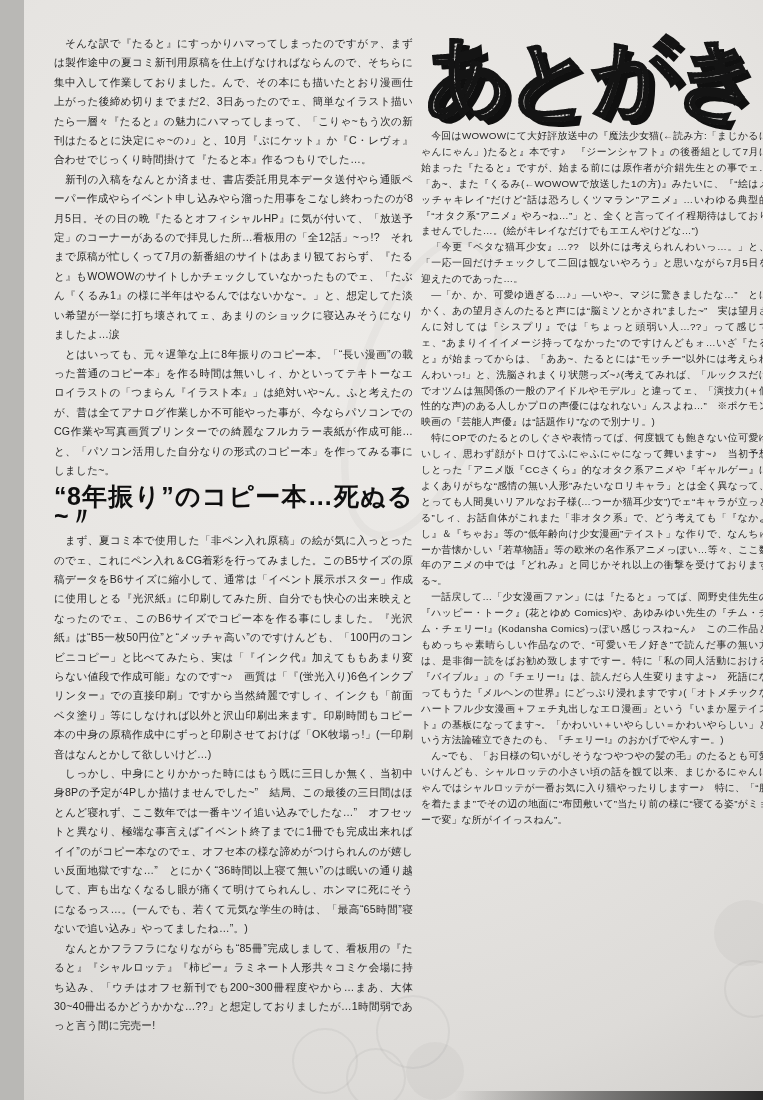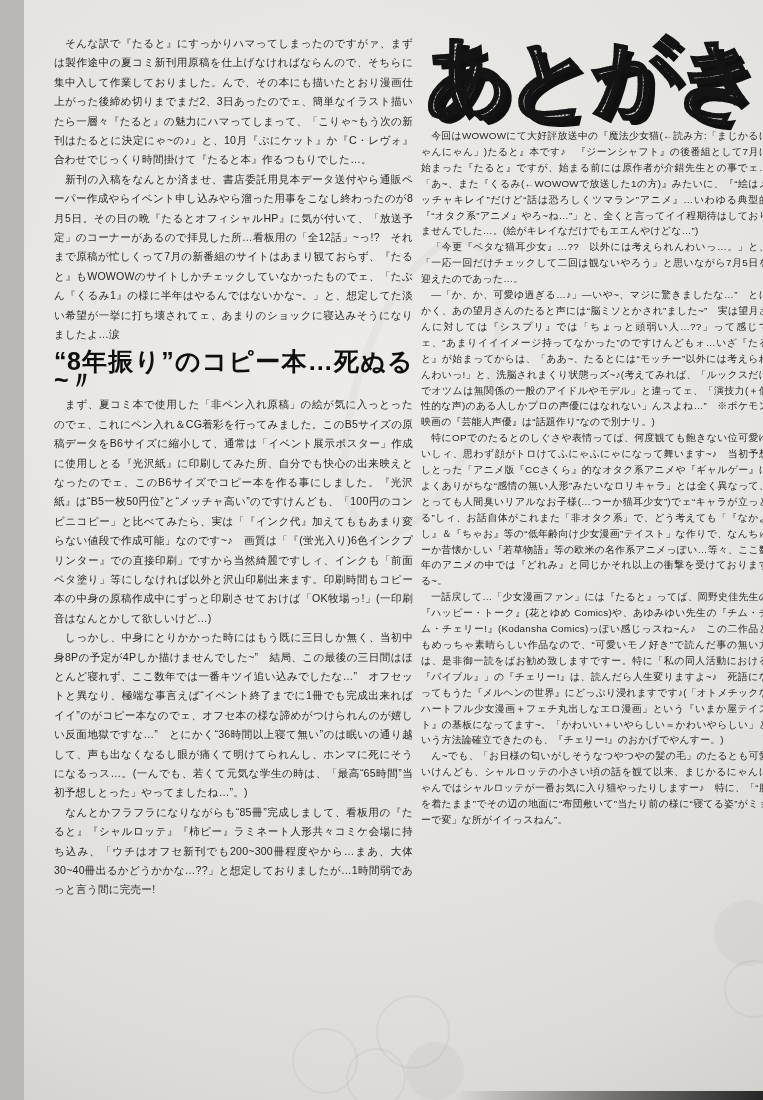--- a/index.html
+++ b/index.html
@@ -75,23 +75,24 @@
   <div class="bgart bg-outline" style="left:268px;top:1028px;width:62px;height:62px;"></div>
   <div class="bgart bg-outline" style="left:322px;top:1048px;width:56px;height:56px;"></div>
   <div class="bgart bg-outline" style="left:352px;top:995px;width:70px;height:70px;"></div>
   <div class="bgart bg-fill" style="left:382px;top:1042px;width:58px;height:58px;"></div>
   <div class="bgart bg-fill" style="left:690px;top:900px;width:66px;height:66px;"></div>
   <div class="bgart bg-outline" style="left:700px;top:960px;width:54px;height:54px;"></div>
 
   <div class="col col-left">
     <p>　そんな訳で『たると』にすっかりハマってしまったのですがァ、まずは製作途中の夏コミ新刊用原稿を仕上げなければならんので、そちらに集中入して作業しておりました。んで、その本にも描いたとおり漫画仕上がった後締め切りまでまだ2、3日あったのでェ、簡単なイラスト描いたら一層々『たると』の魅力にハマってしまって、「こりゃ~もう次の新刊はたるとに決定にゃ~の♪」と、10月『ぷにケット』か『C・レヴォ』合わせでじっくり時間掛けて『たると本』作るつもりでした…。</p>
     <p>　新刊の入稿をなんとか済ませ、書店委託用見本データ送付やら通販ペーパー作成やらイベント申し込みやら溜った用事をこなし終わったのが8月5日。その日の晩『たるとオフィシャルHP』に気が付いて、「放送予定」のコーナーがあるので拝見した所…看板用の「全12話」~っ!?　それまで原稿が忙しくって7月の新番組のサイトはあまり観ておらず、『たると』もWOWOWのサイトしかチェックしていなかったものでェ、「たぶん『くるみ1』の様に半年はやるんではないかな~。」と、想定してた淡い希望が一挙に打ち壊されてェ、あまりのショックに寝込みそうになりましたよ…涙</p>
+    <p>　とはいっても、元々遅筆な上に8年振りのコピー本。「“長い漫画”の載った普通のコピー本」を作る時間は無いしィ、かといってテキトーなエロイラストの「つまらん『イラスト本』」は絶対いや~ん。ふと考えたのが、昔は全てアナログ作業しか不可能やった事が、今ならパソコンでのCG作業や写真画質プリンターでの綺麗なフルカラー表紙が作成可能…と、「パソコン活用した自分なりの形式のコピー本」を作ってみる事にしました~。</p>
     <h2 class="lh1">“8年振り”のコピー本…死ぬる~〃</h2>
     <p>　まず、夏コミ本で使用した「非ペン入れ原稿」の絵が気に入っとったのでェ、これにペン入れ＆CG着彩を行ってみました。このB5サイズの原稿データをB6サイズに縮小して、通常は「イベント展示ポスター」作成に使用しとる『光沢紙』に印刷してみた所、自分でも快心の出来映えとなったのでェ、このB6サイズでコピー本を作る事にしました。『光沢紙』は“B5一枚50円位”と“メッチャ高い”のですけんども、「100円のコンビニコピー」と比べてみたら、実は「『インク代』加えてももあまり変らない値段で作成可能」なのです~♪　画質は「『(蛍光入り)6色インクプリンター』での直接印刷」ですから当然綺麗ですしィ、インクも「前面ベタ塗り」等にしなければ以外と沢山印刷出来ます。印刷時間もコピー本の中身の原稿作成中にずっと印刷させておけば「OK牧場っ!」(一印刷音はなんとかして欲しいけど…)</p>
-    <p>　しっかし、中身にとりかかった時にはもう既に三日しか無く、当初中身8Pの予定が4Pしか描けませんでした~”　結局、この最後の三日間はほとんど寝れず、ここ数年では一番キツイ追い込みでしたな…”　オフセットと異なり、極端な事言えば“イベント終了までに1冊でも完成出来ればイイ”のがコピー本なのでェ、オフセ本の様な諦めがつけられんのが嬉しい反面地獄ですな…”　とにかく“36時間以上寝て無い”のは眠いの通り越して、声も出なくなるし眼が痛くて明けてられんし、ホンマに死にそうになるっス…。(一んでも、若くて元気な学生の時は、「最高“65時間”当初予想しとった」やってましたね…”。)</p>
+    <p>　しっかし、中身にとりかかった時にはもう既に三日しか無く、当初中身8Pの予定が4Pしか描けませんでした~”　結局、この最後の三日間はほとんど寝れず、ここ数年では一番キツイ追い込みでしたな…”　オフセットと異なり、極端な事言えば“イベント終了までに1冊でも完成出来ればイイ”のがコピー本なのでェ、オフセ本の様な諦めがつけられんのが嬉しい反面地獄ですな…”　とにかく“36時間以上寝て無い”のは眠いの通り越して、声も出なくなるし眼が痛くて明けてられんし、ホンマに死にそうになるっス…。(一んでも、若くて元気な学生の時は、「最高“65時間”寝ないで追い込み」やってましたね…”。)</p>
     <p>　なんとかフラフラになりながらも“85冊”完成しまして、看板用の『たると』『シャルロッテ』『柿ピー』ラミネート人形共々コミケ会場に持ち込み、「ウチはオフセ新刊でも200~300冊程度やから…まあ、大体30~40冊出るかどうかかな…??」と想定しておりましたが…1時間弱であっと言う間に完売ー!</p>
 
   </div>
 
   <div class="col col-right">
     <div class="title-art">
       <span class="ta-char rot1"><span class="ta-shadow">あ</span><span class="ta-face">あ</span></span><span class="ta-char rot2"><span class="ta-shadow">と</span><span class="ta-face">と</span></span><span class="ta-char rot3"><span class="ta-shadow">が</span><span class="ta-face">が</span></span><span class="ta-char rot4"><span class="ta-shadow">き</span><span class="ta-face">き</span></span>
     </div>
     <p>　今回はWOWOWにて大好評放送中の『魔法少女猫(←読み方:「まじかるにゃんにゃん」)たると』本です♪　『ジーンシャフト』の後番組として7月に始まった『たると』ですが、始まる前には原作者が介錯先生との事でェ…「あ~、また『くるみ(←WOWOWで放送した1の方)』みたいに、『“絵はメッチャキレイ”だけど“話は恐ろしくツマラン”アニメ』…いわゆる典型的『“オタク系”アニメ』やろ~ね…”」と、全くと言ってイイ程期待はしておりませんでした…。(絵がキレイなだけでもエエんやけどな…”)</p>
     <p>　「今更『ベタな猫耳少女』…??　以外には考えられんわいっ…。」と、「一応一回だけチェックして二回は観ないやろう」と思いながら7月5日を迎えたのであった…。</p>

